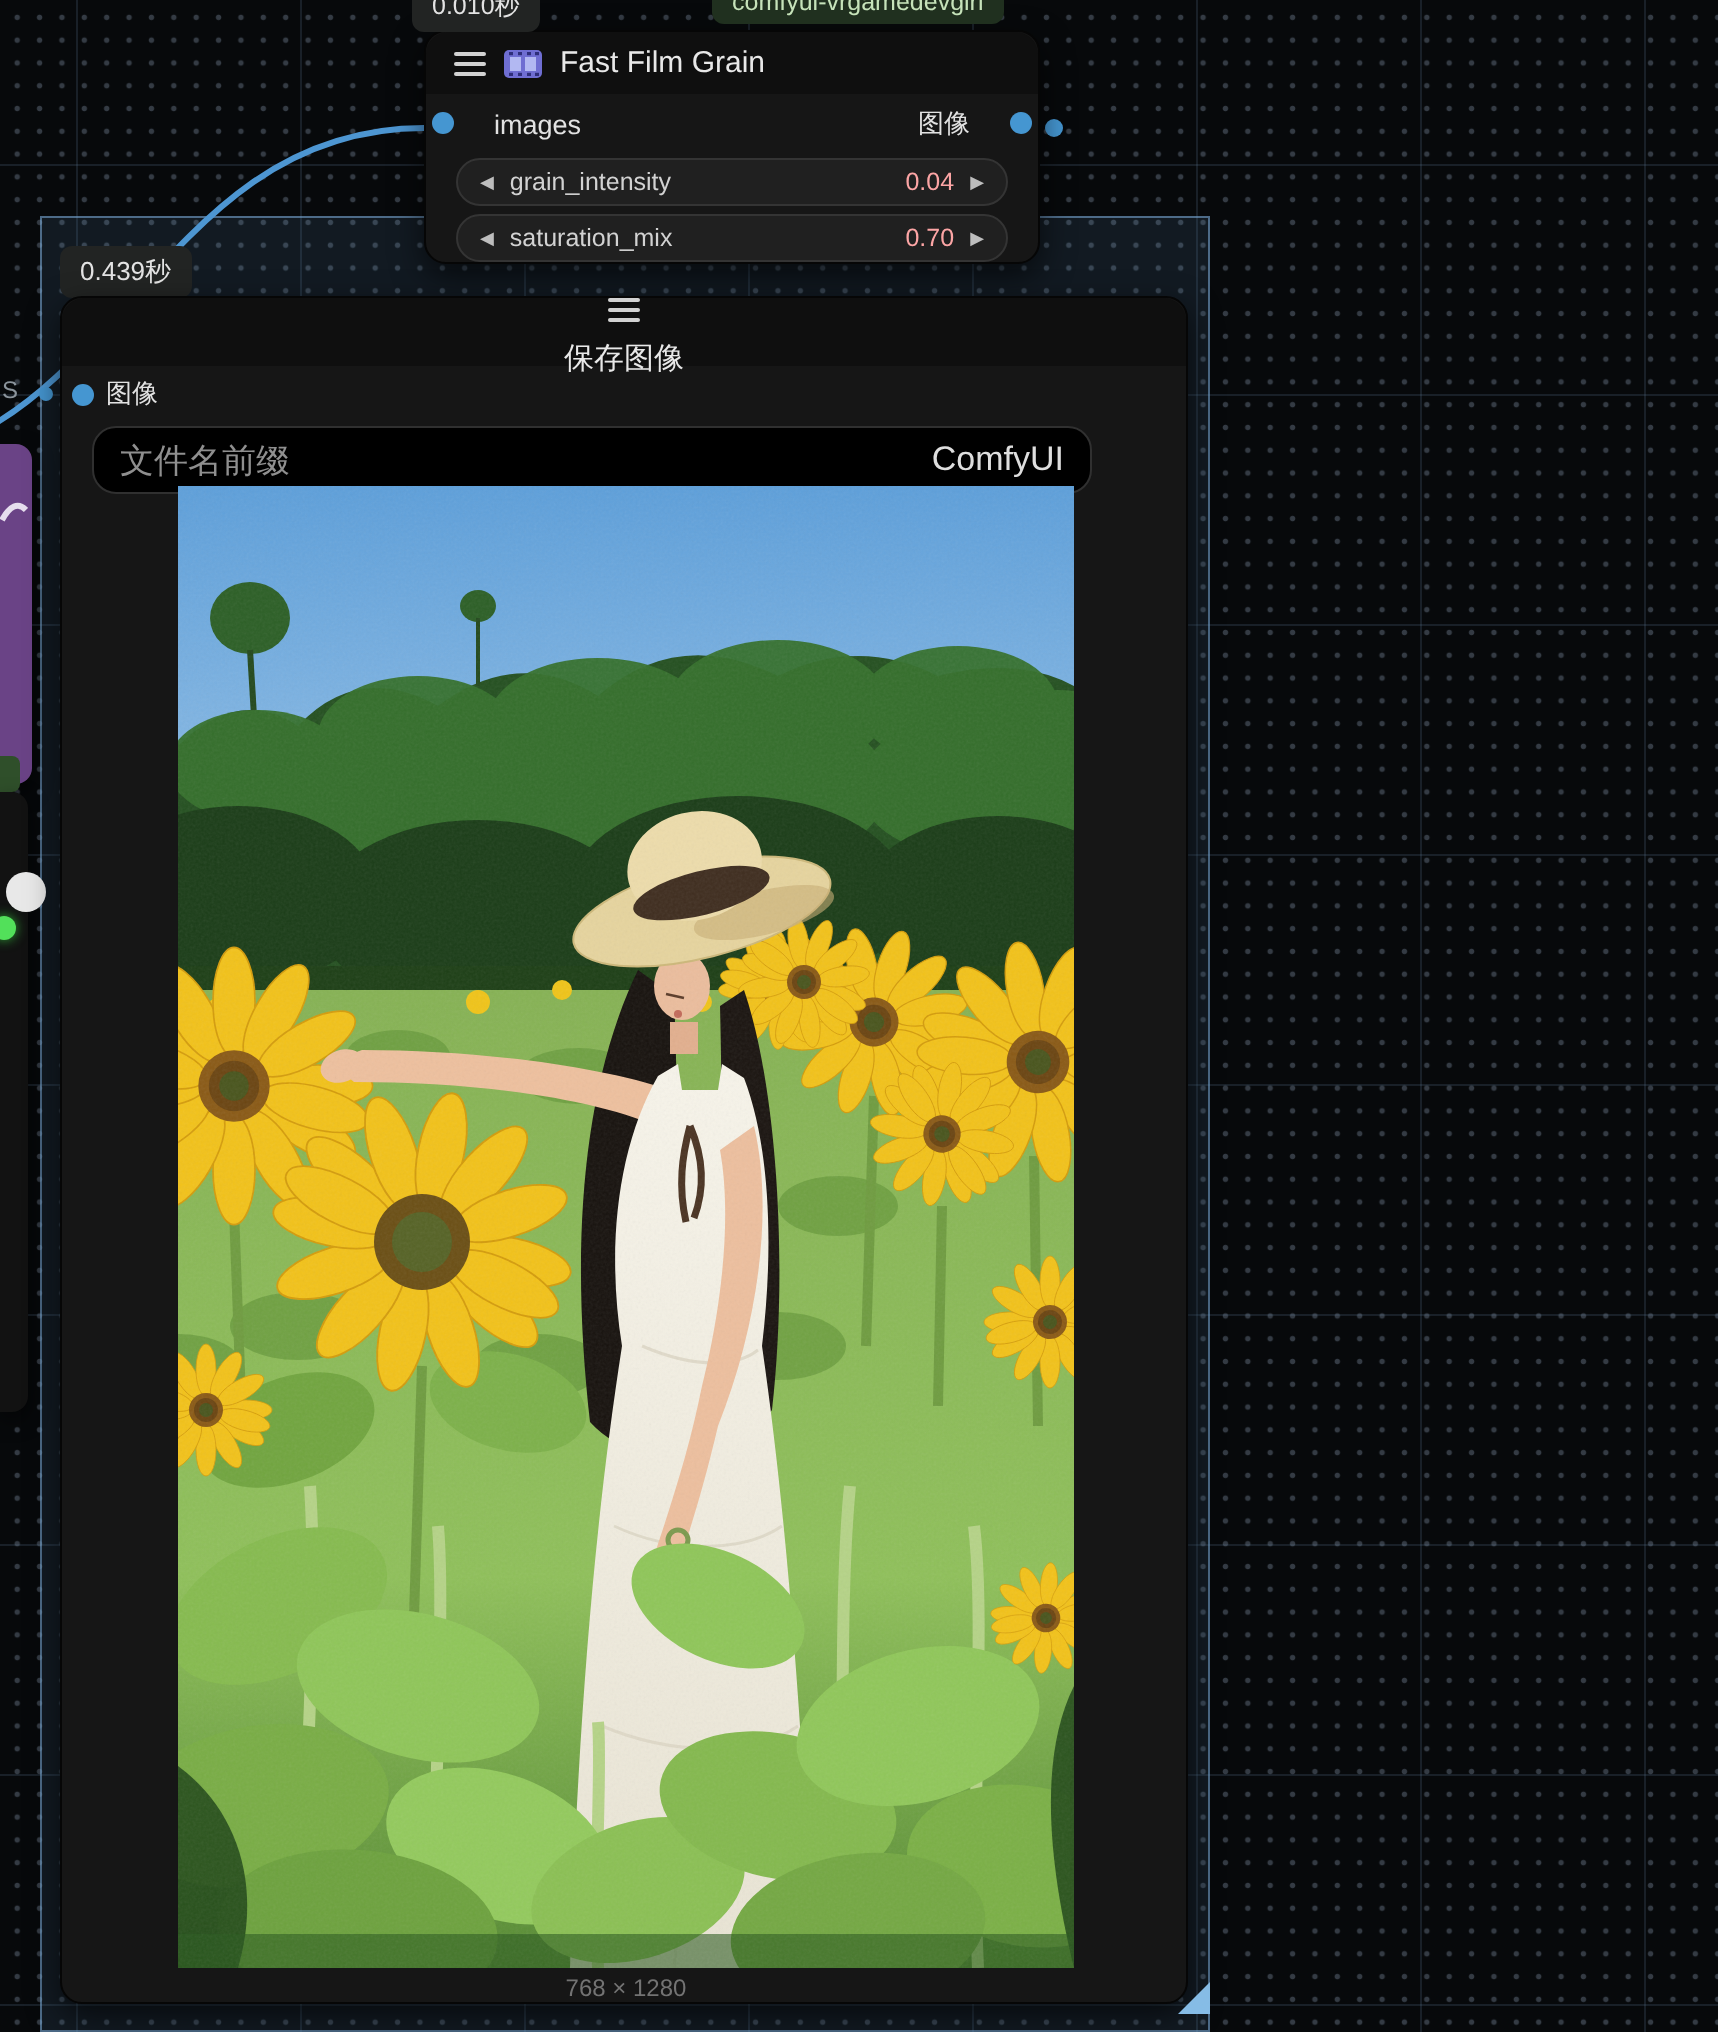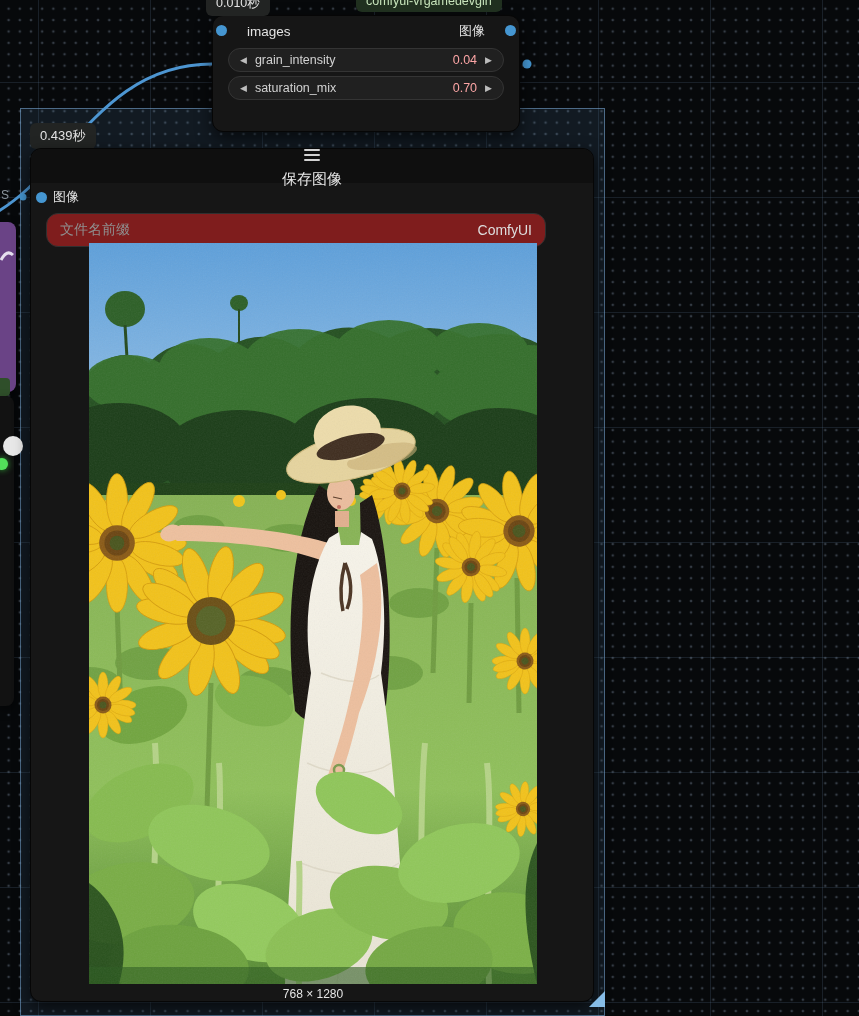--- a/index.html
+++ b/index.html
@@ -44,27 +44,27 @@
   .arrow{font-size:9px;color:#bdbdbd;line-height:1;}
   
   .badge{
     position:absolute;font-size:12.5px;padding:4px 10px;border-radius:6px;
     color:#e3e3e3;background:#222423;white-space:nowrap;
   }
   .badge.green{background:#20301f;color:#c6e3ba;}
   
   .filename-widget{
     position:absolute;display:flex;align-items:center;justify-content:space-between;
-    background:#7f1d1d;border:1px solid #303030;border-radius:12px;
-    height:34px;padding:0 13px;font-size:14px;
+    background:#000000;border:1px solid #303030;border-radius:12px;
+    height:34px;padding:0 13px;font-size:17px;
   }
   .filename-widget .ph{color:#8f8f8f;}
   .filename-widget .val{color:#dedede;margin-left:32px;}
   .img-frame{position:absolute;overflow:hidden;background:#0a0a0a;}
-  .dims{position:absolute;text-align:center;font-size:12px;color:#e5e5e5;}
+  .dims{position:absolute;text-align:center;font-size:12px;color:#737373;}
   
   .frag{position:absolute;}
   .resize-handle{
     position:absolute;left:589px;top:991px;width:0;height:0;
     border-left:16px solid transparent;border-bottom:16px solid #86bce6;
   }
   .bold{font-weight:normal;}
 </style>
 </head>
 <body>
@@ -85,20 +85,41 @@
       <path d="M1,14 Q7,3 13,9" stroke="#e6deee" stroke-width="3" fill="none"></path>
     </svg>
   </div>
   <div class="frag" style="left:0;top:378px;width:10px;height:18px;background:#2f4f2a;border-radius:0 4px 4px 0;"></div>
   <div class="frag" style="left:0;top:396px;width:14px;height:310px;background:#121212;border-radius:0 8px 8px 0;box-shadow:0 4px 10px rgba(0,0,0,.5);">
     <div style="position:absolute;left:3px;top:40px;width:20px;height:20px;border-radius:50%;background:#e8e8e8;"></div>
     <div style="position:absolute;left:-4px;top:62px;width:12px;height:12px;border-radius:50%;background:#52e05a;box-shadow:0 0 6px #2fa335;"></div>
   </div>
 
   <div class="node" style="left:212px;top:15px;width:308px;height:117px;">
+    <div class="node-header" style="height:31px;">
+      <span class="ham">
+          <i></i>
+          <i></i>
+          <i></i>
+        </span>
+      <svg width="19" height="14">
+        <rect x="0" y="0" width="19" height="14" rx="2.5" fill="#6f6ed2"></rect>
+        <rect x="3" y="3.5" width="5.5" height="7" fill="#b2b8f2"></rect>
+        <rect x="10.5" y="3.5" width="5.5" height="7" fill="#b2b8f2"></rect>
+        <rect x="2.5" y="1" width="2" height="1.6" fill="#2e2e7a"></rect>
+          <rect x="7" y="1" width="2" height="1.6" fill="#2e2e7a"></rect>
+          <rect x="11.5" y="1" width="2" height="1.6" fill="#2e2e7a"></rect>
+          <rect x="15.5" y="1" width="2" height="1.6" fill="#2e2e7a"></rect>
+        <rect x="2.5" y="11.4" width="2" height="1.6" fill="#2e2e7a"></rect>
+          <rect x="7" y="11.4" width="2" height="1.6" fill="#2e2e7a"></rect>
+          <rect x="11.5" y="11.4" width="2" height="1.6" fill="#2e2e7a"></rect>
+          <rect x="15.5" y="11.4" width="2" height="1.6" fill="#2e2e7a"></rect>
+      </svg>
+      <span class="node-title">Fast Film Grain</span>
+    </div>
     <div class="slot-row" style="height:30px;padding:0 34px;justify-content:space-between;font-size:13.5px;">
       <span class="slot-dot" style="left:3px;top:9px;"></span>
       <span>images</span>
       <span class="bold" style="font-size:13px;">图像</span>
       <span class="slot-dot" style="right:3px;left:auto;top:9px;"></span>
     </div>
     <div class="widget" style="margin:2px 15px 0 15px;">
       <span class="wgroup">
           <span class="arrow">◀</span>
           <span>grain_intensity</span>

